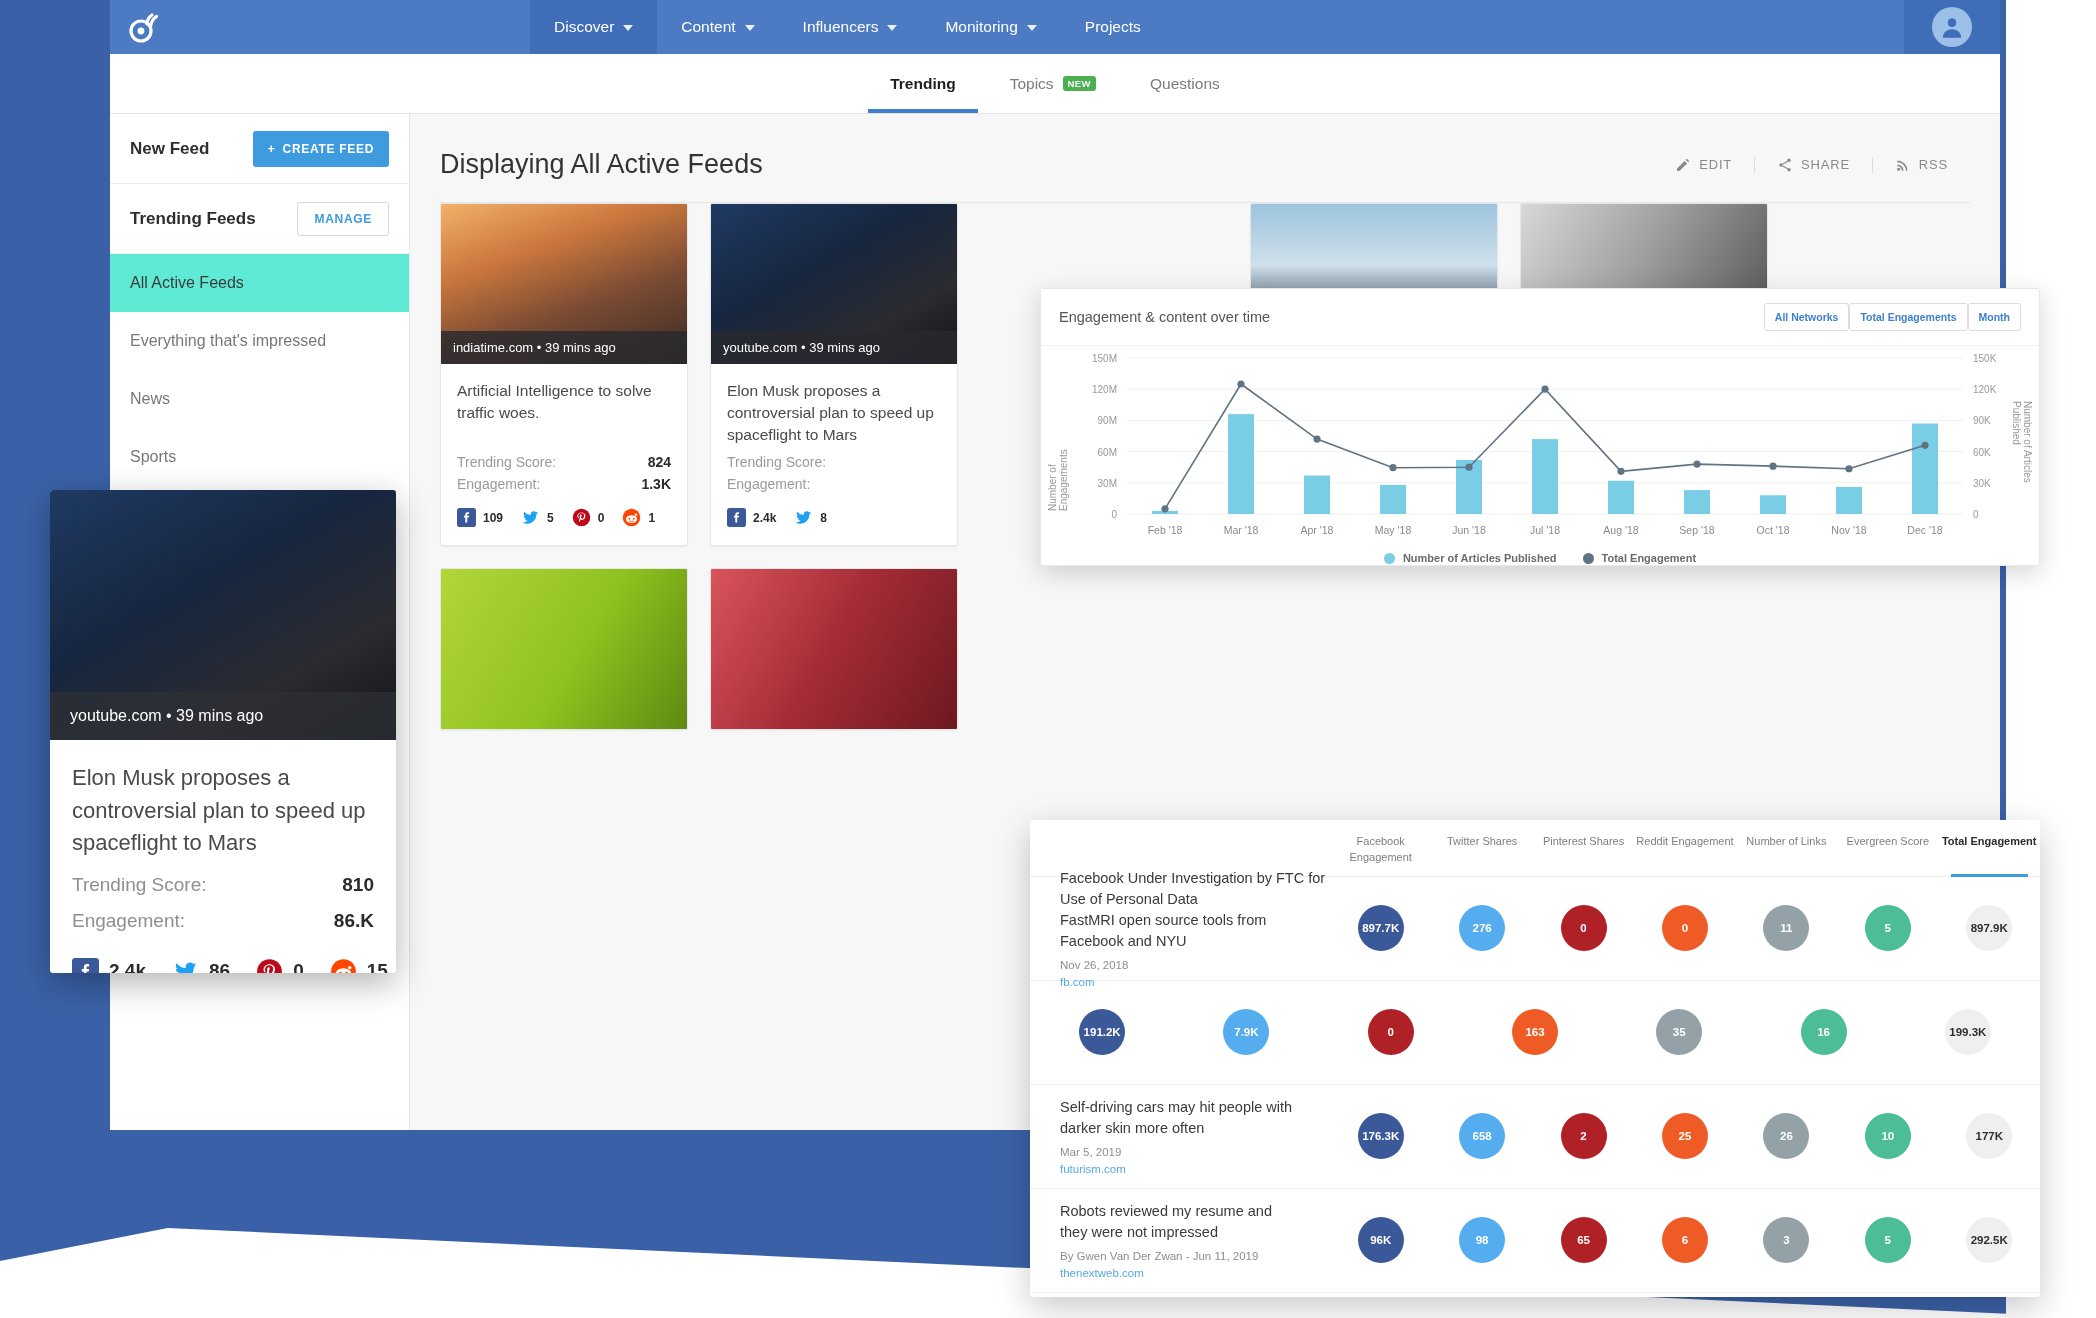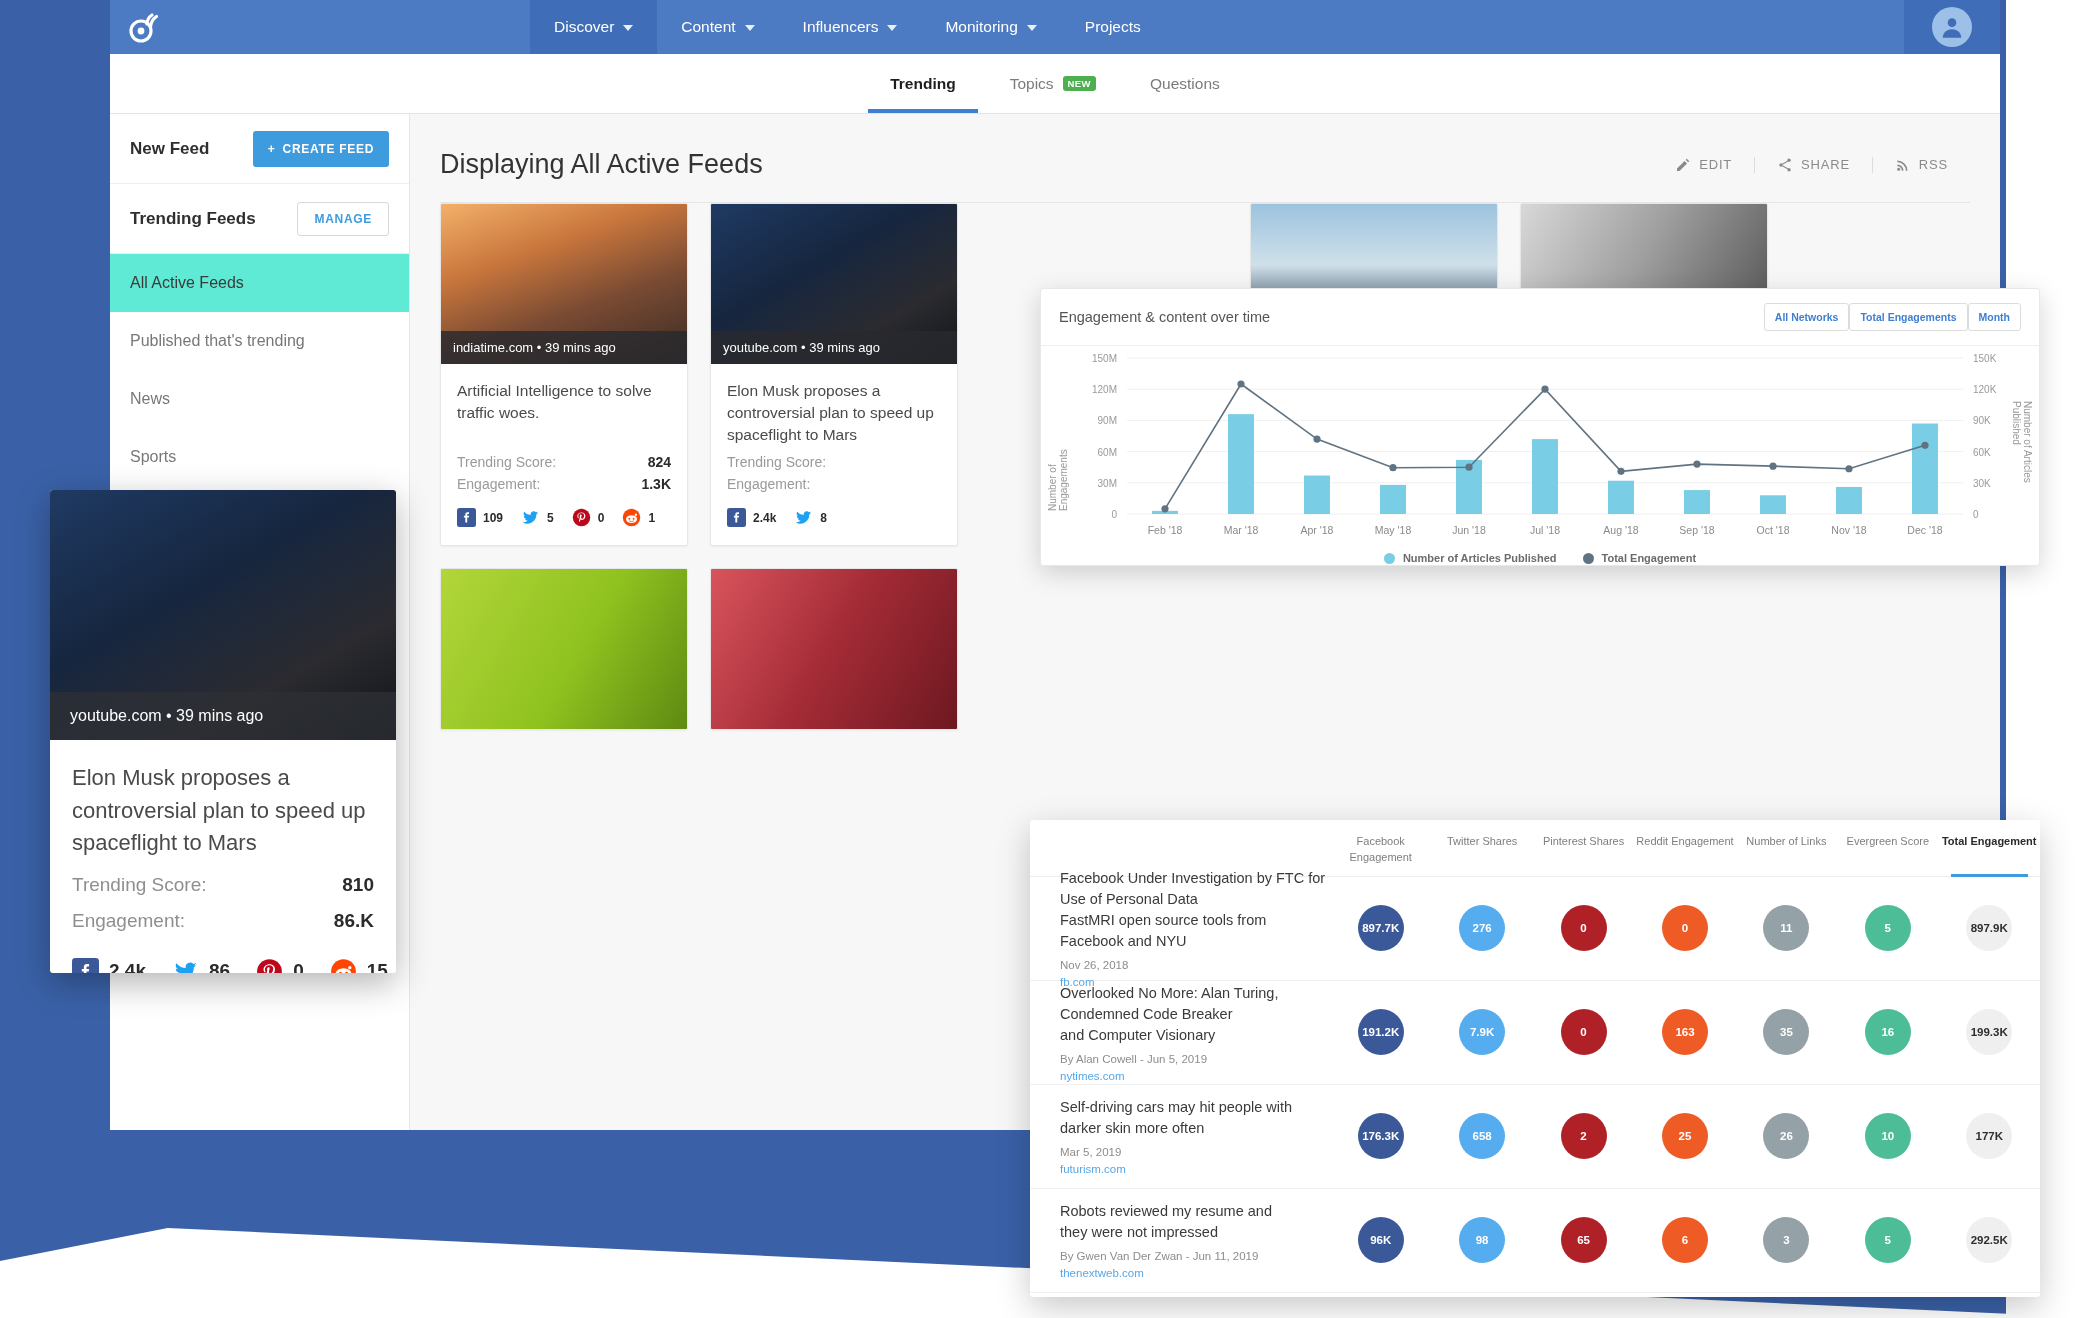--- a/index.html
+++ b/index.html
@@ -307,21 +307,21 @@
       <div class="side-head">
         <div class="side-head-title">Trending Feeds</div>
         <button class="btn-manage">
           <span>MANAGE</span>
         </button>
       </div>
       <div class="side-item active">
         <span>All Active Feeds</span>
       </div>
       <div class="side-item">
-        <span>Published that's trending</span>
+        <span>Everything that's impressed</span>
       </div>
       <div class="side-item">
         <span>News</span>
       </div>
       <div class="side-item">
         <span>Sports</span>
       </div>
       <div class="side-item">
         <span>Entertainment</span>
       </div>
@@ -710,26 +710,20 @@
           <div class="bubble" style="background: rgb(148, 162, 168);">11</div>
         </div>
         <div class="bubble-cell">
           <div class="bubble" style="background: rgb(76, 189, 150);">5</div>
         </div>
         <div class="bubble-cell">
           <div class="bubble total" style="background: rgb(239, 239, 239);">897.9K</div>
         </div>
       </div>
       <div class="trow">
-        <div class="tcell-title">
-          <div class="tt">Overlooked No More: Alan Turing, Condemned Code Breaker</div>
-          <div class="tt">and Computer Visionary</div>
-          <div class="tmeta">By Alan Cowell - Jun 5, 2019</div>
-          <div class="tdomain">nytimes.com</div>
-        </div>
         <div class="bubble-cell">
           <div class="bubble" style="background: rgb(59, 89, 152);">191.2K</div>
         </div>
         <div class="bubble-cell">
           <div class="bubble" style="background: rgb(85, 172, 238);">7.9K</div>
         </div>
         <div class="bubble-cell">
           <div class="bubble" style="background: rgb(176, 32, 39);">0</div>
         </div>
         <div class="bubble-cell">

